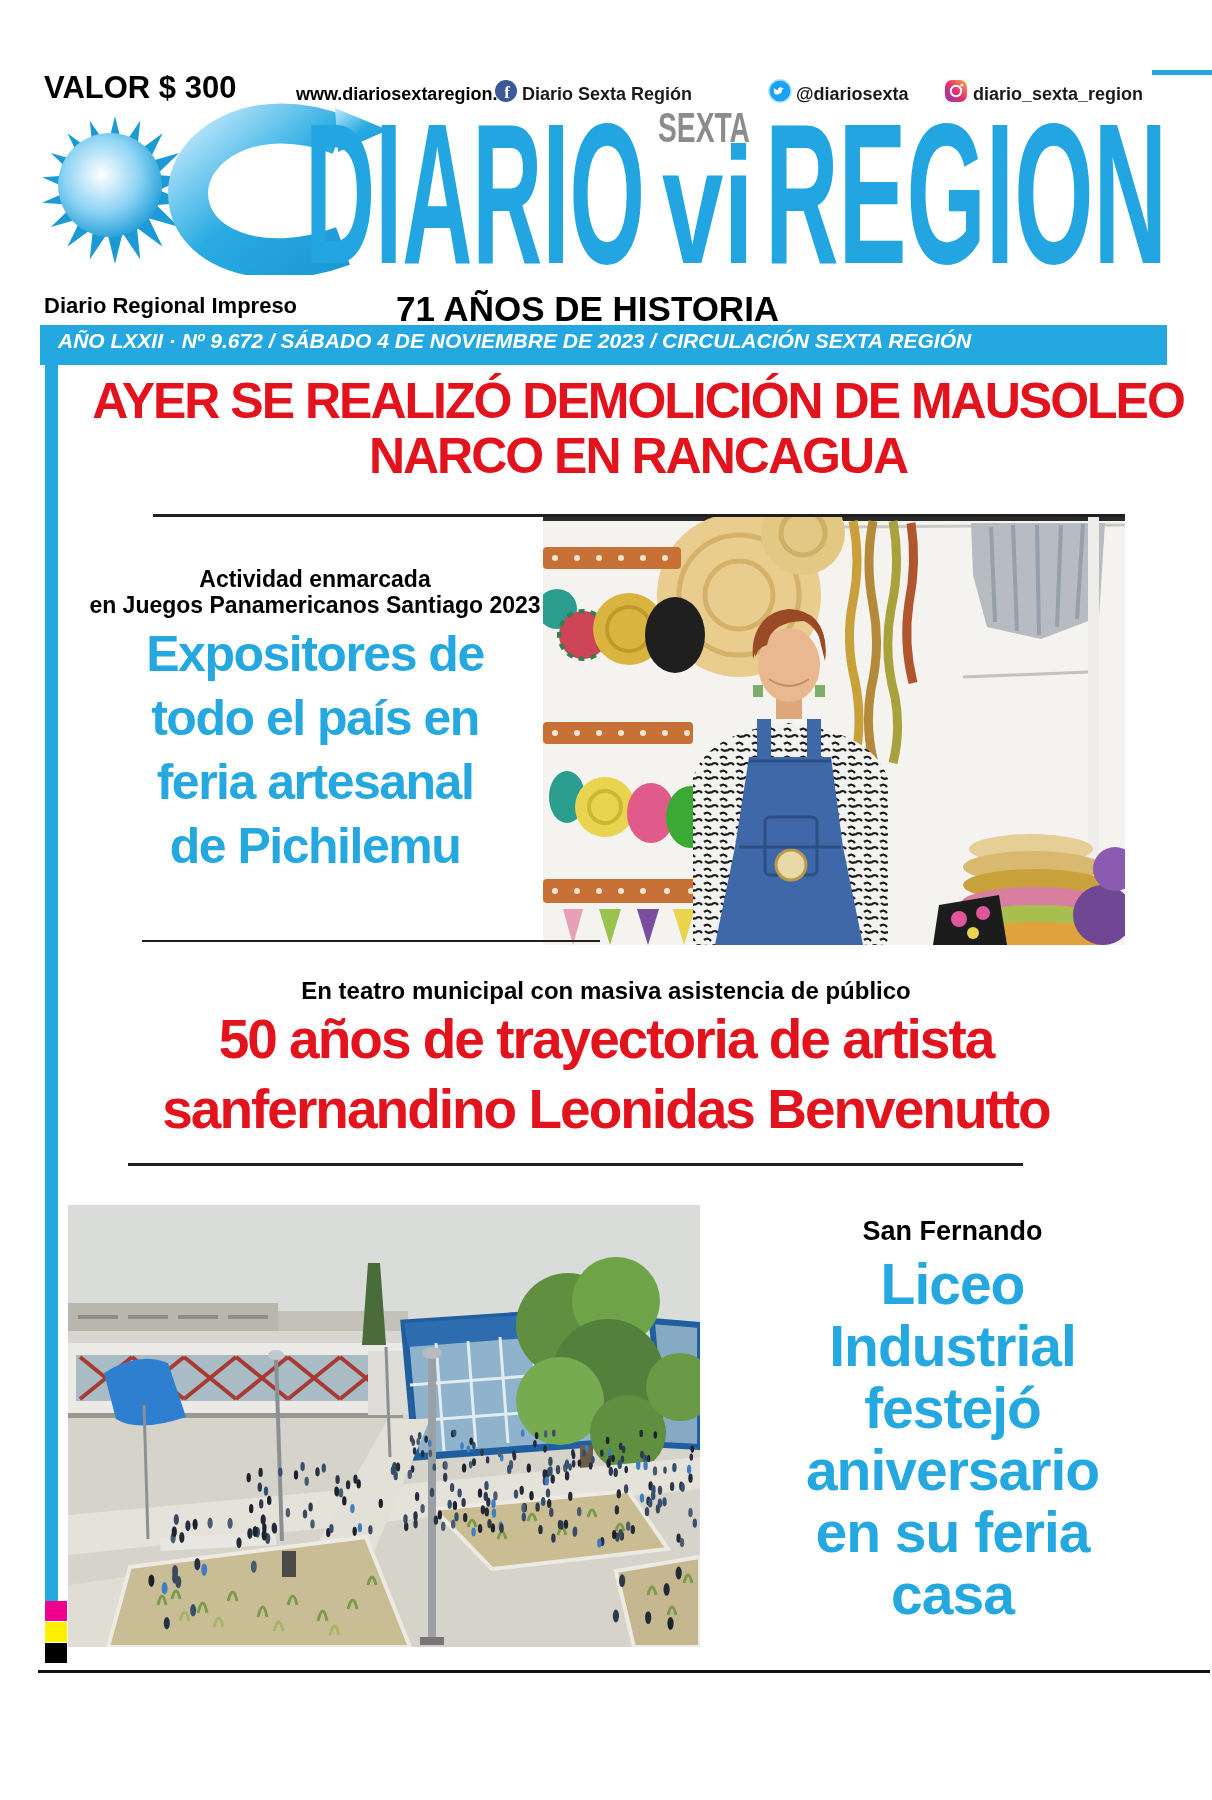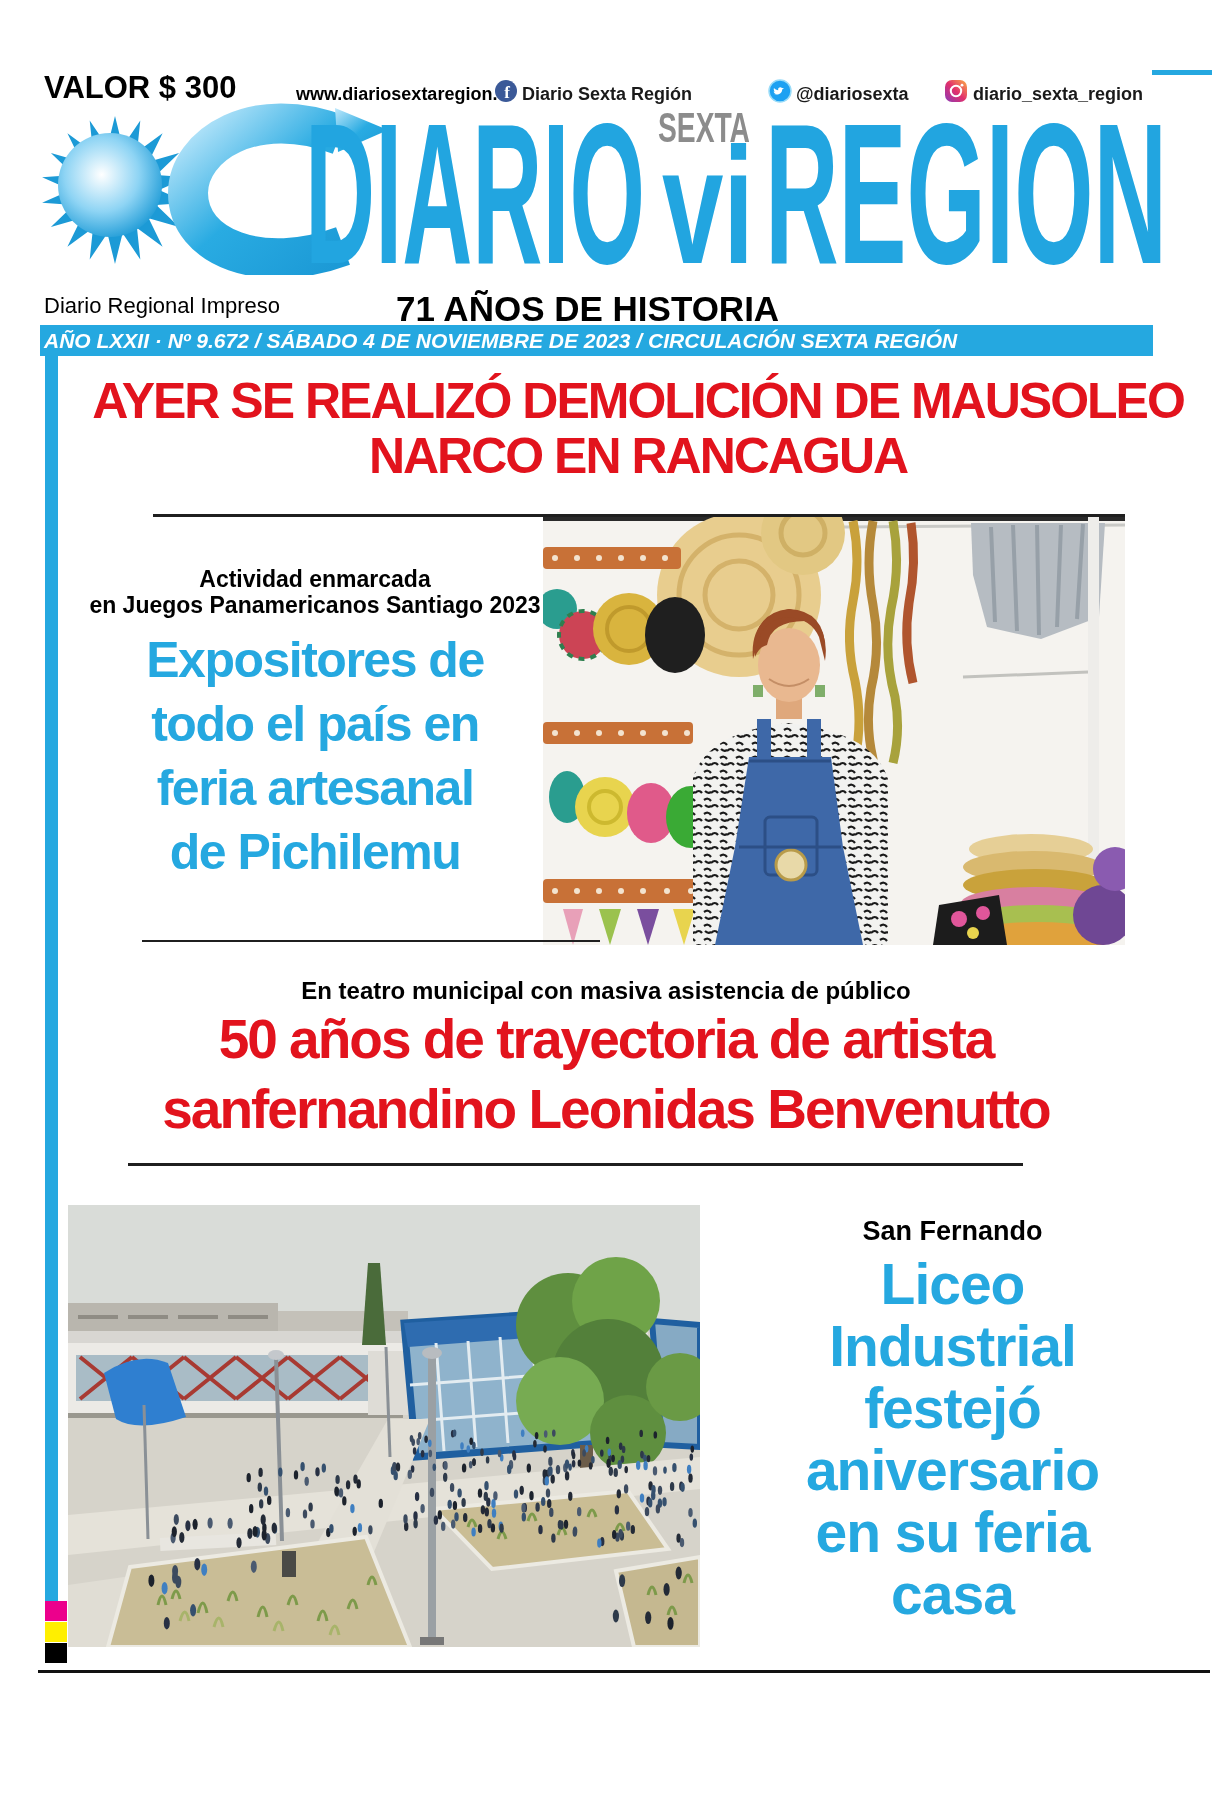--- a/index.html
+++ b/index.html
@@ -14,41 +14,41 @@
   .site{left:296px;top:84px;font-size:18px;font-weight:bold;color:#000;}
   .soc-label{top:84px;font-size:18px;font-weight:bold;color:#1a1a1a;}
   .soc-ic{top:79px;width:24px;height:24px;}
   .topdash{left:1152px;top:70px;width:60px;height:5px;background:#25a8e0;}
 
   
   .masthead-svg{left:40px;top:90px;}
   .tagline{left:726px;top:268px;width:290px;text-align:center;
            font-family:"DejaVu Serif",serif;font-style:italic;font-weight:600;
            font-size:42px;color:#0d0d0d;}
-  .lab-left{left:44px;top:293px;font-size:22px;font-weight:normal;color:#000;}
+  .lab-left{left:44px;top:293px;font-size:22px;font-weight:bold;color:#000;}
   .lab-center{left:396px;top:289px;font-size:35px;font-weight:bold;color:#000;}
 
-  .datebar{left:40px;top:325px;width:1109px;height:31px;background:#25a8e0;color:#ffffff;
-           font-size:21px;font-weight:bold;font-style:italic;line-height:31px;padding-left:4px;}
+  .datebar{left:40px;top:325px;width:1109px;height:40px;background:#25a8e0;color:#ffffff;
+           font-size:21px;font-weight:bold;font-style:italic;line-height:31px;padding-left:18px;}
 
   
   .cyanbar{left:45px;top:356px;width:13px;height:1245px;background:#25a8e0;}
   .regsq{left:45px;width:22px;height:20px;}
   .reg-m{top:1601px;background:#ec008c;}
   .reg-y{top:1622px;background:#ffef00;}
   .reg-k{top:1643px;background:#000000;}
 
   
   .hl-red{color:#e2131d;font-weight:bold;letter-spacing:-2px;}
   .hl-blue{color:#25a8e0;font-weight:bold;}
   .story1{left:0;width:1212px;top:374px;line-height:55px;font-size:50px;padding-left:32px;}
   .kick{color:#000;font-weight:bold;}
   .leftcol{left:80px;top:566px;width:470px;}
   .leftcol .kick{font-size:23px;line-height:26px;}
-  .leftcol .hl{font-size:50px;line-height:64px;letter-spacing:-1.5px;margin-top:10px;}
+  .leftcol .hl{font-size:50px;line-height:64px;letter-spacing:-1.5px;margin-top:4px;}
   .kick2{left:0;width:1212px;top:977px;font-size:24px;}
   .story2{left:0;width:1212px;top:1004px;line-height:70px;font-size:55px;}
   .rightcol{left:700px;top:1216px;width:505px;}
   .rightcol .kick{font-size:27px;}
   .rightcol .hl{font-size:57px;line-height:62px;letter-spacing:-1px;margin-top:6px;}
 
   .rule{background:#1f1f1f;}
   .rule1{left:153px;top:514px;width:972px;height:3px;}
   .rule2{left:142px;top:940px;width:458px;height:2px;}
   .rule3{left:128px;top:1163px;width:895px;height:3px;}

